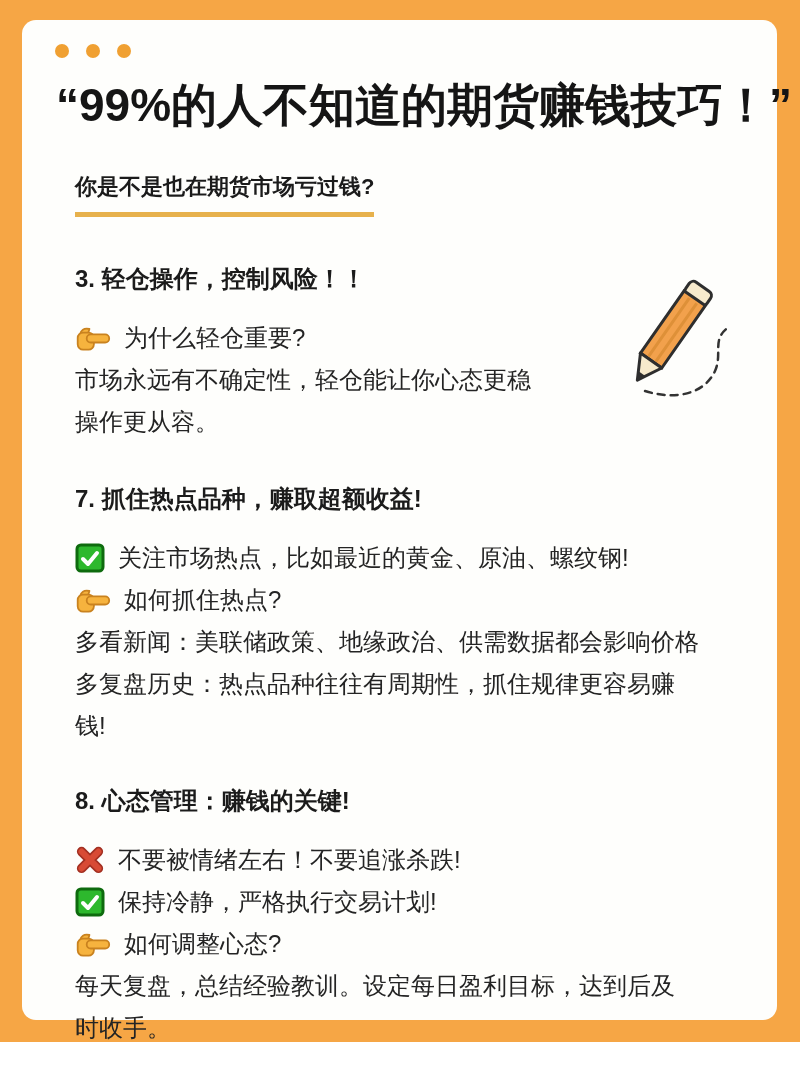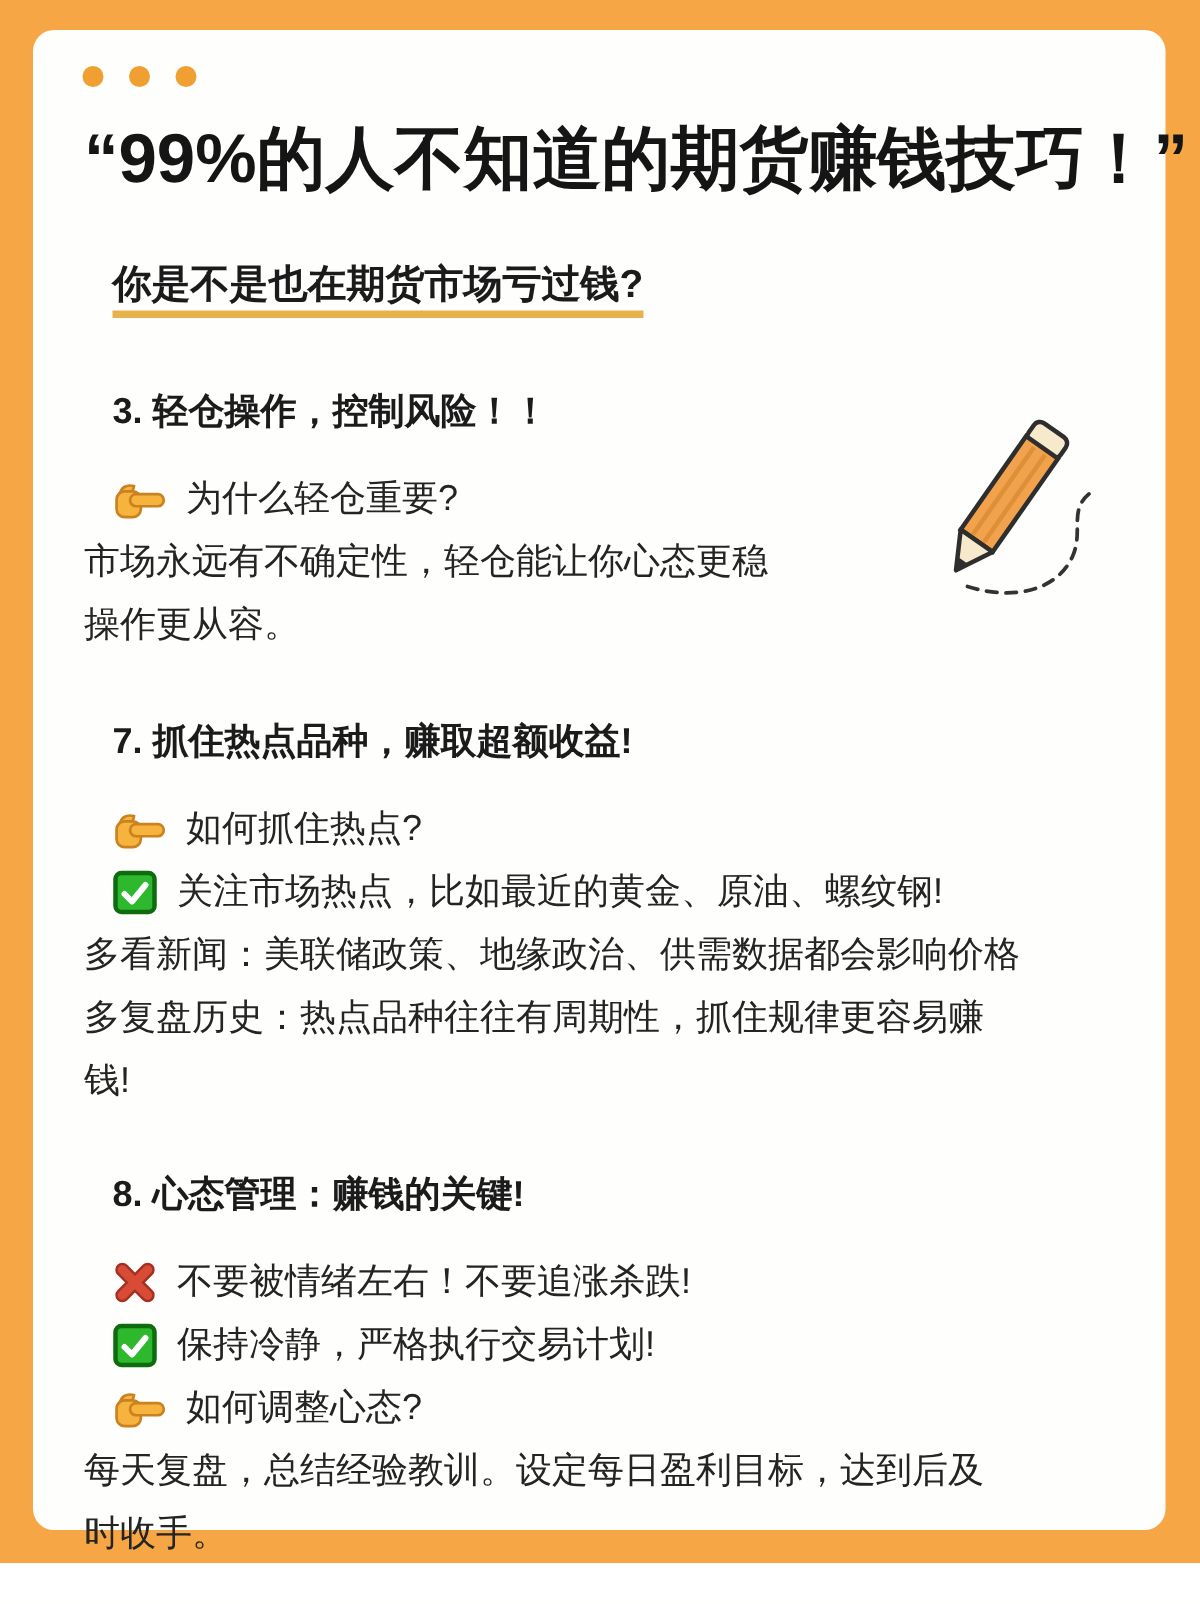--- a/index.html
+++ b/index.html
@@ -21,37 +21,37 @@
   }
   .dot{width:14px;height:14px;border-radius:50%;background:#F0A032;}
   .title{
     margin:22px 0 0 34px;
     font-size:46px;line-height:1.12;font-weight:900;
     color:#151515;letter-spacing:0px;white-space:nowrap;
   }
   .subtitle-wrap{margin:40px 0 0 53px;}
   .subtitle{
     display:inline-block;
-    font-size:26px;font-weight:800;color:#1b1b1b;
-    border-bottom:5px solid #E7B14C;
+    font-size:22px;font-weight:800;color:#1b1b1b;
+    padding-bottom:10px;border-bottom:5px solid #E7B14C;
     white-space:nowrap;
   }
   .section-heading{
     margin:46px 0 0 53px;
     font-size:24px;font-weight:800;color:#1b1b1b;white-space:nowrap;
   }
   .items{margin-top:22px;}
   .item-row{
     display:flex;align-items:center;gap:13px;
     margin-left:53px;height:42px;white-space:nowrap;
   }
   .item-text,.body-line{
     font-size:24px;color:#242424;line-height:42px;white-space:nowrap;
   }
-  .body-line{margin-left:34px;}
+  .body-line{margin-left:53px;}
   .icon-box{flex:0 0 auto;display:flex;align-items:center;}
   .pencil-art{
     position:absolute;left:575px;top:255px;width:180px;height:140px;
   }
   .s3-body{max-width:540px;}
 </style>
 </head>
 <body>
 
 <div class="poster">
@@ -98,38 +98,38 @@
     </div>
     <div class="s3-body">
       <div class="body-line">市场永远有不确定性，轻仓能让你心态更稳</div>
       <div class="body-line">操作更从容。</div>
     </div>
 
     <div class="section-heading" style="margin-top:40px;">7. 抓住热点品种，赚取超额收益!</div>
     <div class="items">
       <div class="item-row">
         <span class="icon-box">
+          <svg width="30" height="30" viewBox="0 0 30 30">
+            <rect x="2" y="2" width="26" height="26" rx="4" fill="#2DB82D" stroke="#0E6B0E" stroke-width="3"></rect>
+            <polyline points="8,16 13,21 22,10" fill="none" stroke="#ffffff" stroke-width="4" stroke-linecap="round" stroke-linejoin="round"></polyline>
+          </svg>
+        </span>
+        <span class="item-text">关注市场热点，比如最近的黄金、原油、螺纹钢!</span>
+      </div>
+      <div class="item-row">
+        <span class="icon-box">
           <svg width="36" height="30" viewBox="0 0 40 32">
             <g fill="#F6B33E" stroke="#C9821F" stroke-width="2" stroke-linejoin="round">
               <path d="M5,13 q2,-9 11,-7 l-2,7 z"></path>
               <rect x="3" y="10" width="18" height="19" rx="6"></rect>
               <rect x="13" y="12" width="25" height="9" rx="4.5"></rect>
             </g>
           </svg>
         </span>
         <span class="item-text">如何抓住热点?</span>
-      </div>
-      <div class="item-row">
-        <span class="icon-box">
-          <svg width="30" height="30" viewBox="0 0 30 30">
-            <rect x="2" y="2" width="26" height="26" rx="4" fill="#2DB82D" stroke="#0E6B0E" stroke-width="3"></rect>
-            <polyline points="8,16 13,21 22,10" fill="none" stroke="#ffffff" stroke-width="4" stroke-linecap="round" stroke-linejoin="round"></polyline>
-          </svg>
-        </span>
-        <span class="item-text">关注市场热点，比如最近的黄金、原油、螺纹钢!</span>
       </div>
     </div>
     <div>
       <div class="body-line">多看新闻：美联储政策、地缘政治、供需数据都会影响价格</div>
       <div class="body-line">多复盘历史：热点品种往往有周期性，抓住规律更容易赚</div>
       <div class="body-line">钱!</div>
     </div>
 
     <div class="section-heading" style="margin-top:38px;">8. 心态管理：赚钱的关键!</div>
     <div class="items">

